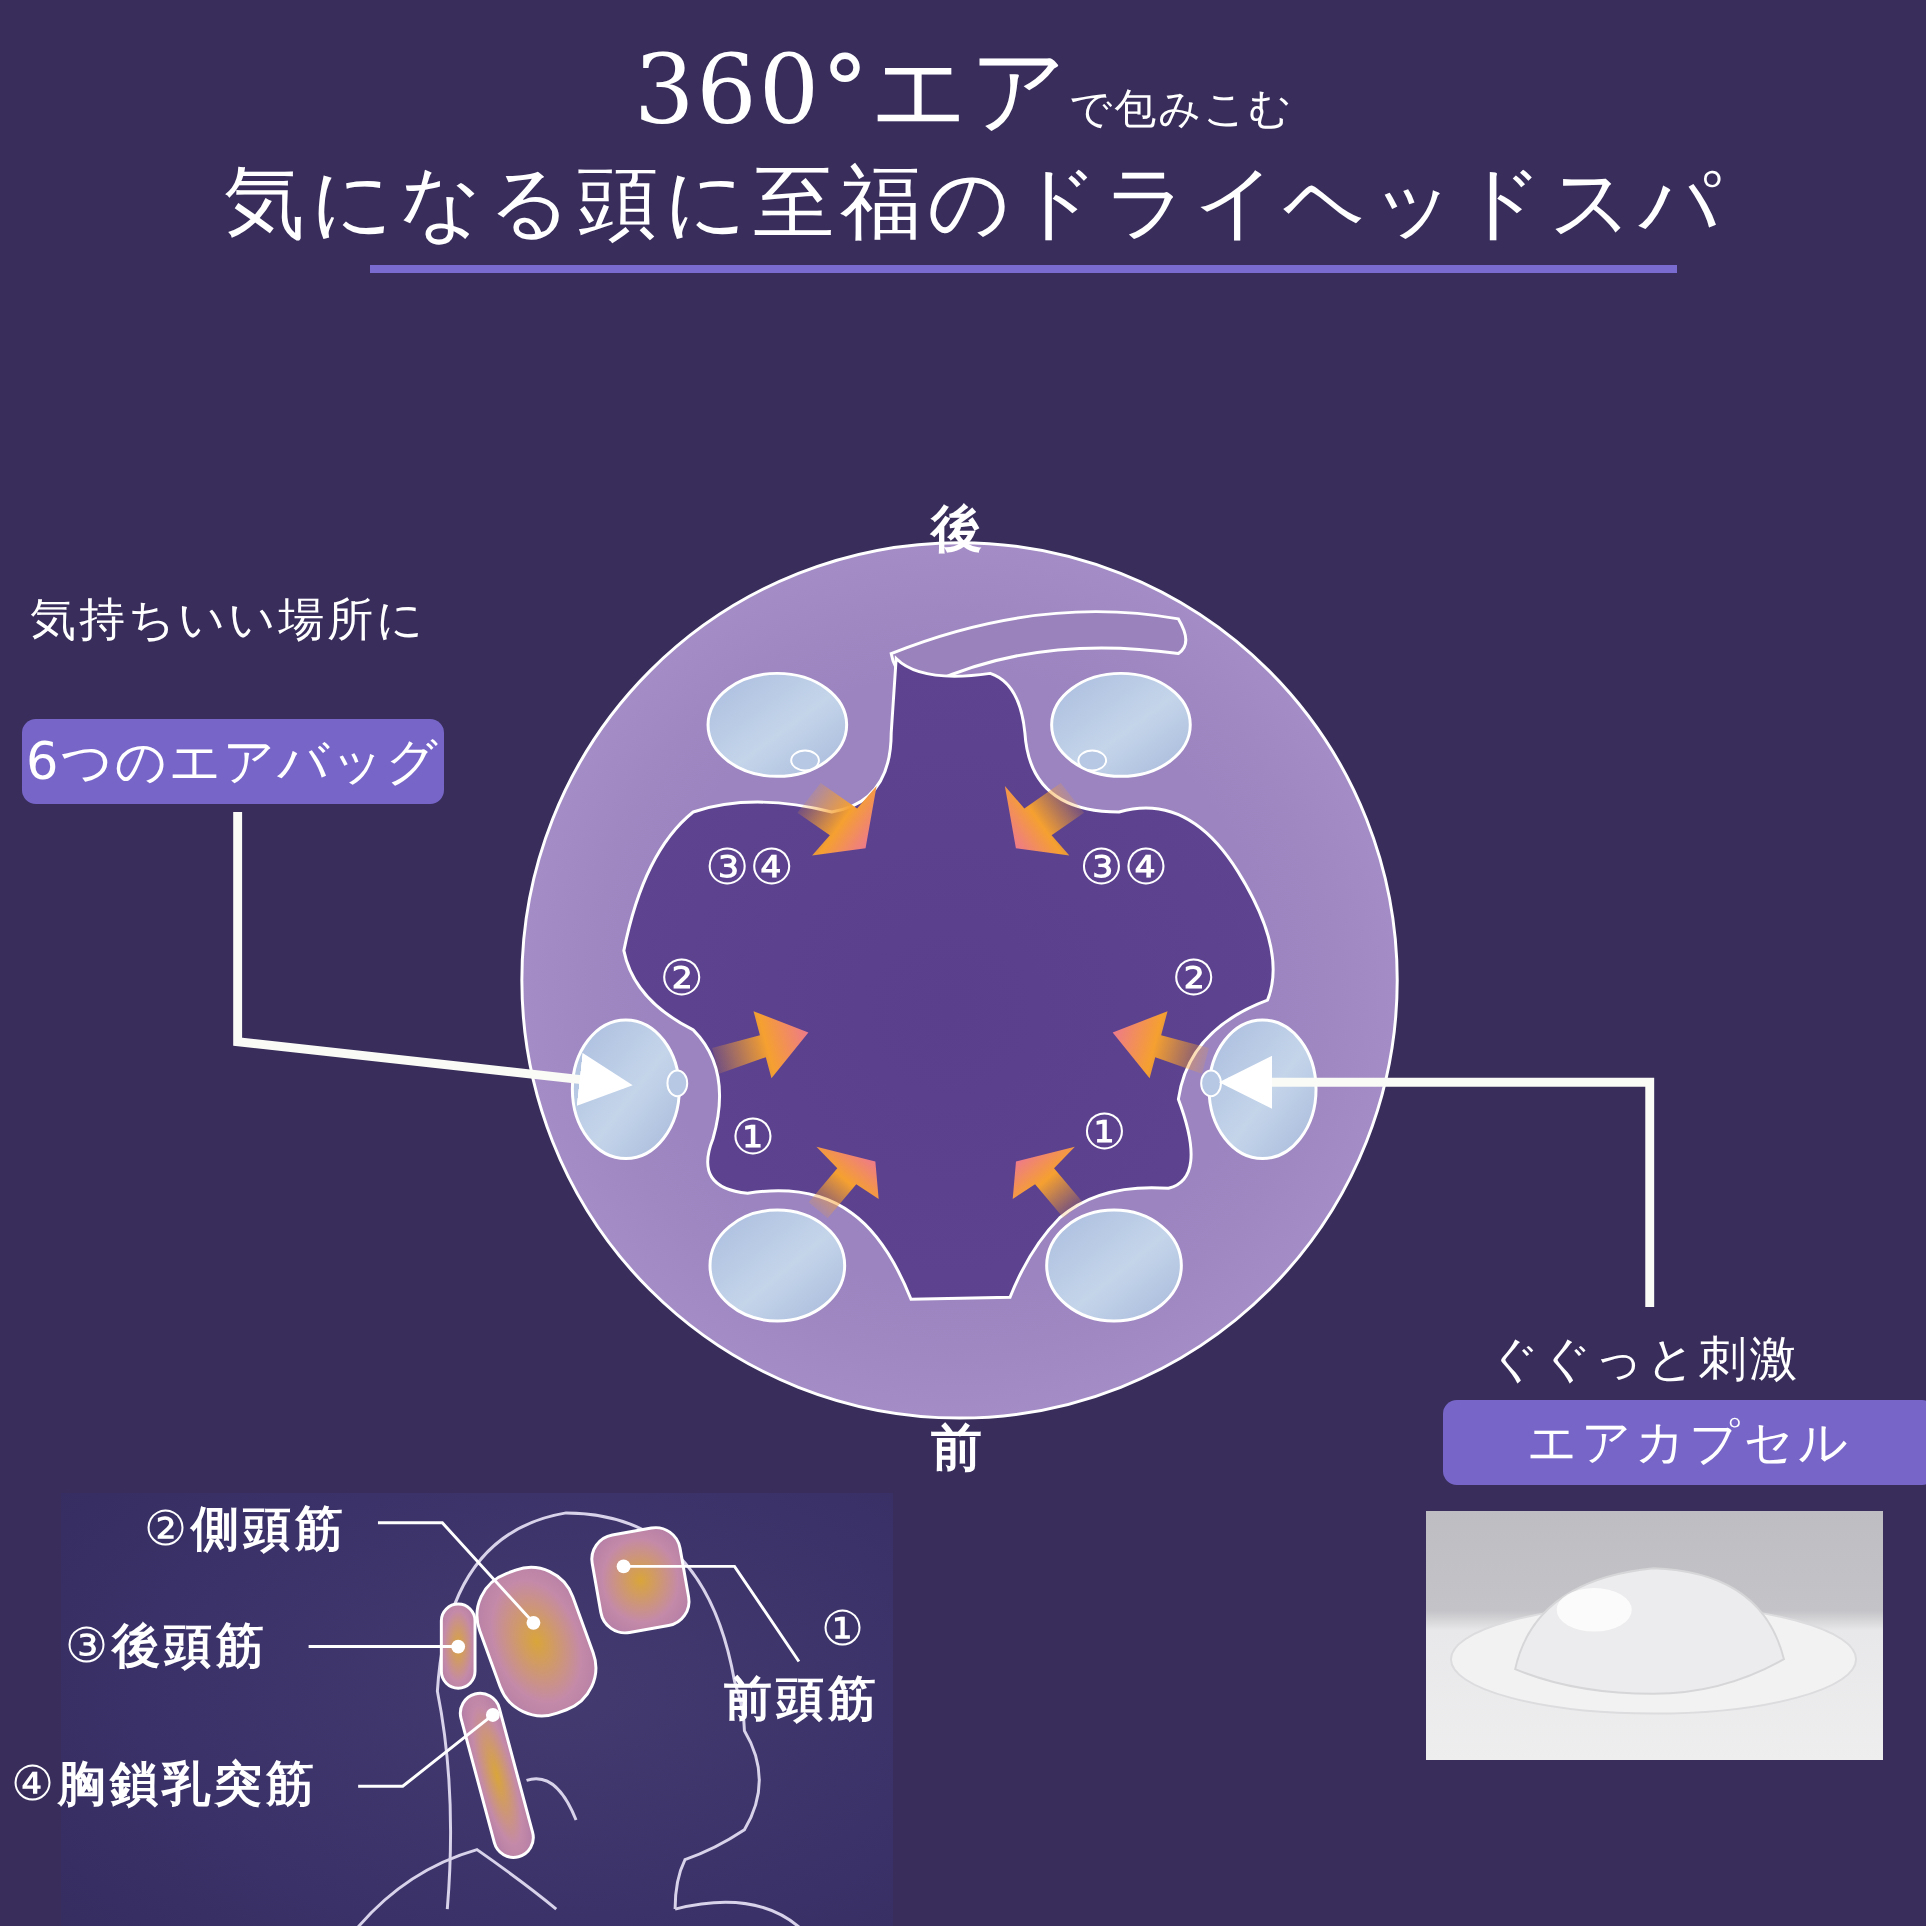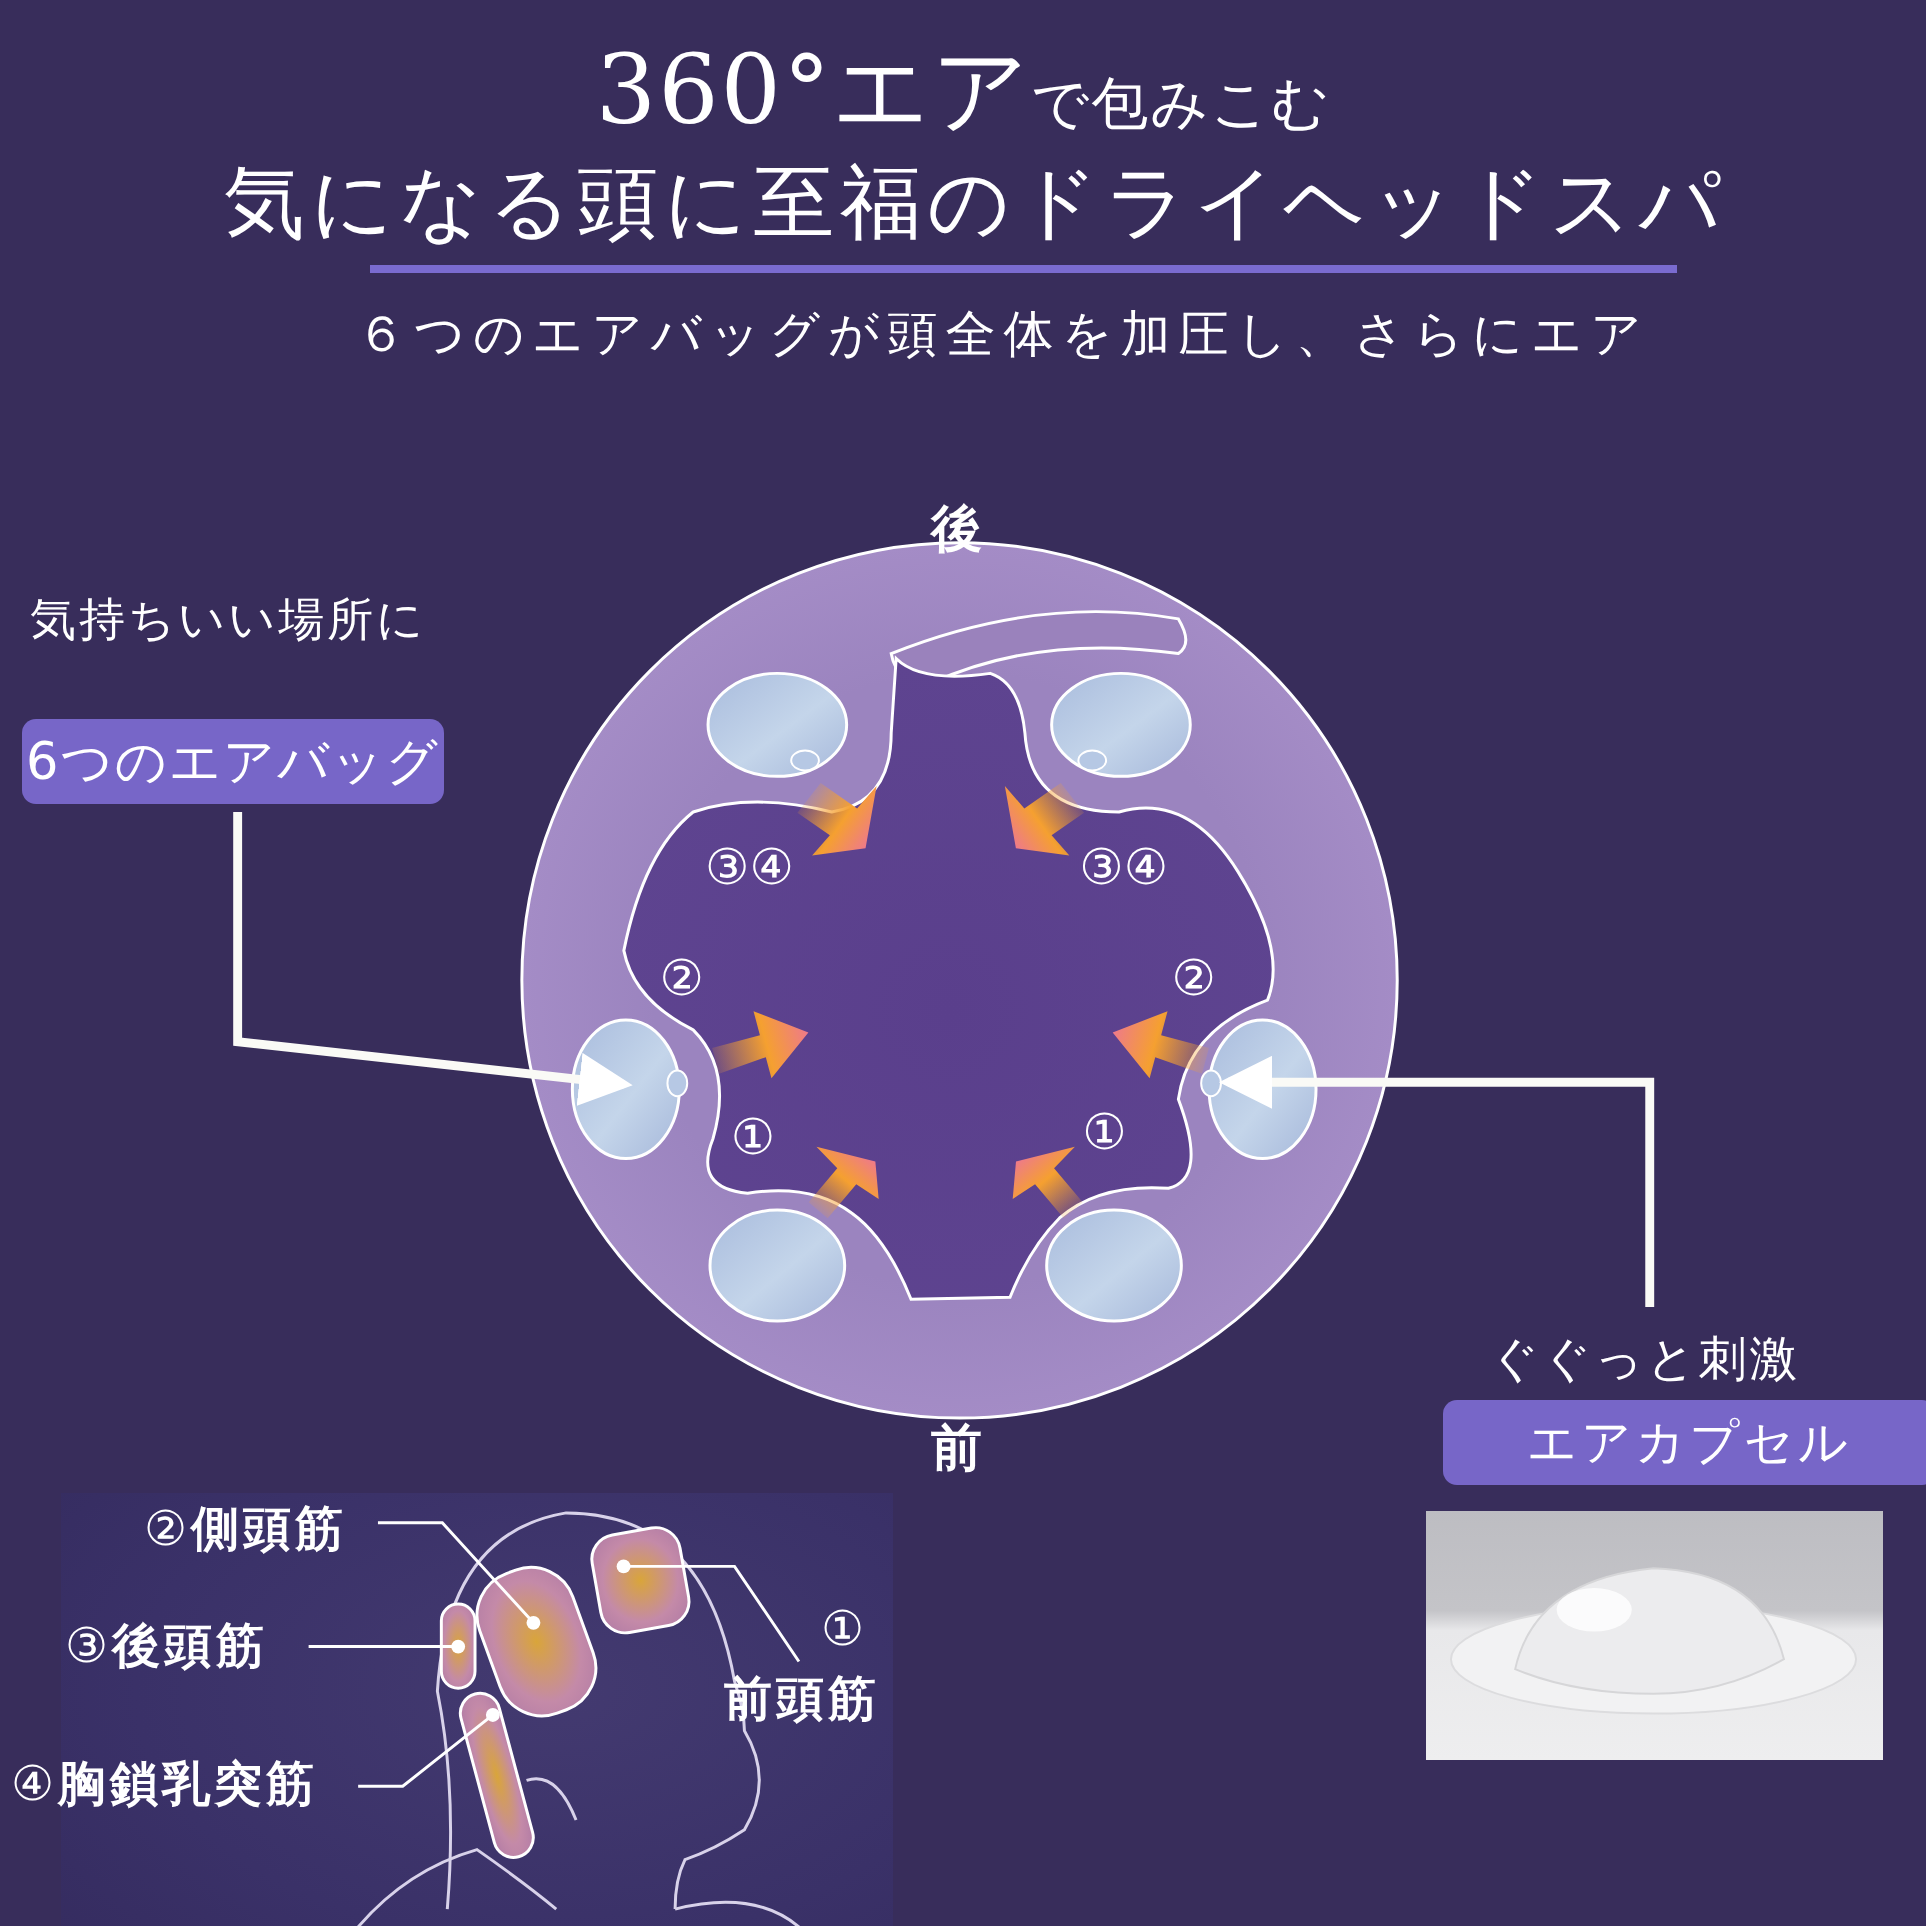--- a/index.html
+++ b/index.html
@@ -9,21 +9,21 @@
     position: relative; overflow: hidden;
     font-family: "DejaVu Sans", sans-serif;
     color: #ffffff;
   }
   .abs { position: absolute; }
   .serif { font-family: "DejaVu Serif", "Liberation Serif", serif; }
 
   
   .headline-1 { left: 0; width: 1927px; top: 28px; text-align: center; white-space: nowrap; }
   .headline-1 .big { font-size: 95px; letter-spacing: 2px; }
-  .headline-1 .small { font-size: 57px; letter-spacing: 2px; }
+  .headline-1 .small { font-size: 42px; letter-spacing: 2px; }
   .headline-2 { left: 12px; width: 1927px; top: 149px; text-align: center; font-size: 81px; letter-spacing: 6px; white-space: nowrap; }
   .title-underline { left: 370px; top: 265px; width: 1307px; height: 8px; background: #7a6bd0; }
   .lead { left: 356px; width: 1366px; top: 297px; font-size: 50px; line-height: 75px; letter-spacing: 8px; text-align: left; }
   .lead div { white-space: nowrap; }
 
   
   .callout-left-text { left: 30px; top: 589px; font-size: 46px; line-height: 61px; letter-spacing: 3px; white-space: nowrap; }
   .pill { background: #7766c8; border-radius: 14px; color: #ffffff; text-align: center; white-space: nowrap; }
   .pill-airbag { left: 22px; top: 719px; width: 422px; height: 85px; font-size: 51px; line-height: 85px; letter-spacing: 2px; }
 
@@ -49,21 +49,20 @@
 </head>
 <body>
 
 <div class="abs headline-1 serif">
   <span class="big">360°エア</span><span class="small">で包みこむ</span>
 </div>
 <div class="abs headline-2 serif">気になる頭に至福のドライヘッドスパ</div>
 <div class="abs title-underline"></div>
 
 <div class="abs lead serif">
-  <div>６つのエアバッグが頭全体を加圧し、さらにエア</div>
 </div>
 
 <svg class="abs" style="left:0;top:0" width="1927" height="1927" viewBox="0 0 1946 1946">
   <defs>
     <radialGradient id="ringGrad" cx="50%" cy="50%" r="50%">
       <stop offset="70%" stop-color="#9b84bf"></stop>
       <stop offset="100%" stop-color="#a48cc6"></stop>
     </radialGradient>
     <radialGradient id="innerGrad" cx="50%" cy="55%" r="55%">
       <stop offset="0%" stop-color="#5a3f8c"></stop>

